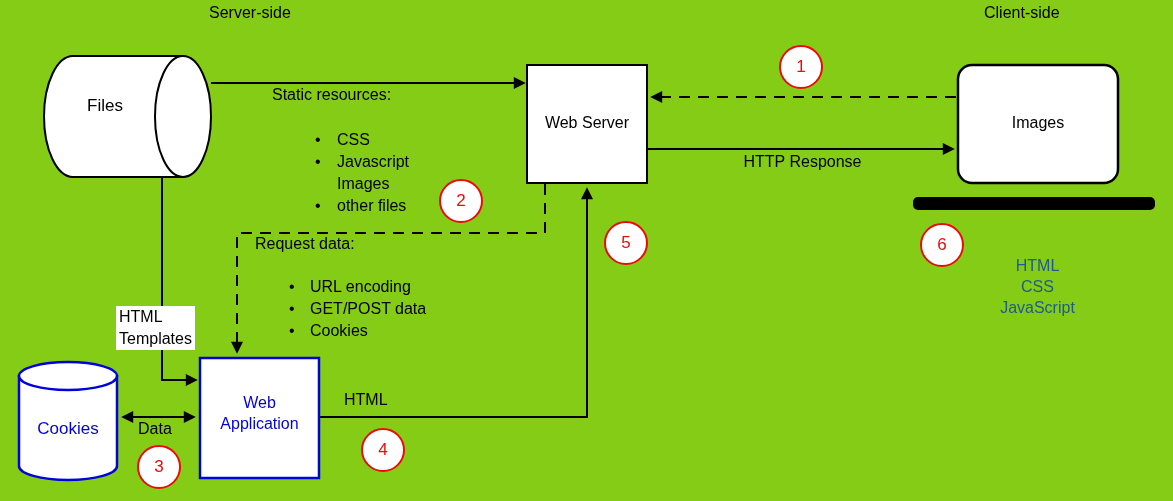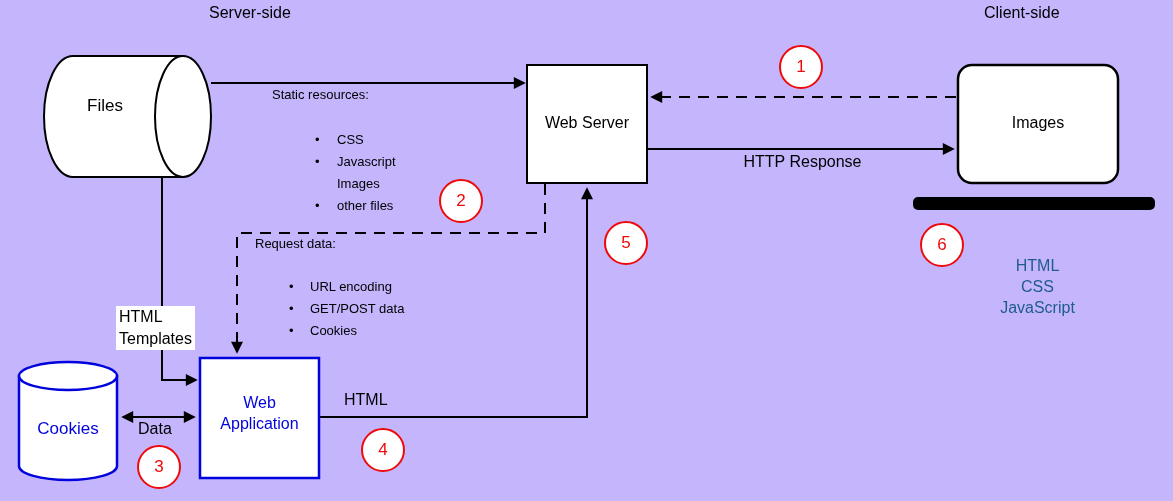--- a/index.html
+++ b/index.html
@@ -1,35 +1,35 @@
 <!DOCTYPE html>
 <html><head>
 <meta charset="utf-8">
 <style>
   html,body{margin:0;padding:0;background:#ffffff;}
   .canvas{
     position:relative;
     width:1173px;height:501px;
-    background:#c4b5fd;
+    background:#84cc16;
     font-family:"Liberation Sans", sans-serif;
     color:#000;
     overflow:hidden;
   }
   .canvas svg{position:absolute;left:0;top:0;}
   .lbl{position:absolute;white-space:nowrap;}
   .ctr{text-align:center;white-space:normal;}
   .region{font-size:16px;}
   .node-label{font-size:16px;}
   .node-label.big{font-size:17px;}
   .blue{color:#0202dd;}
   .steel{color:#1f5c8b;}
   .pre{white-space:pre-line;}
   .whitebg{background:#fff;padding:0 3px;}
   .edge-label{font-size:16px;}
-  .anno{position:absolute;font-size:13px;line-height:16px;}
+  .anno{position:absolute;font-size:16px;line-height:16px;}
   .anno .title{margin:0;}
   .anno ul{list-style:none;margin:0;padding:0;}
   .anno li{position:relative;line-height:22px;}
   .anno.static li{padding-left:65px;}
   .anno.static li.bullet::before{content:"\2022";position:absolute;left:43px;}
   .anno.static .title{margin-bottom:26px;}
   .anno.request li{padding-left:55px;}
   .anno.request li.bullet::before{content:"\2022";position:absolute;left:34px;}
   .anno.request .title{margin-bottom:24px;}
   .stack{line-height:21px;font-size:16px;}

